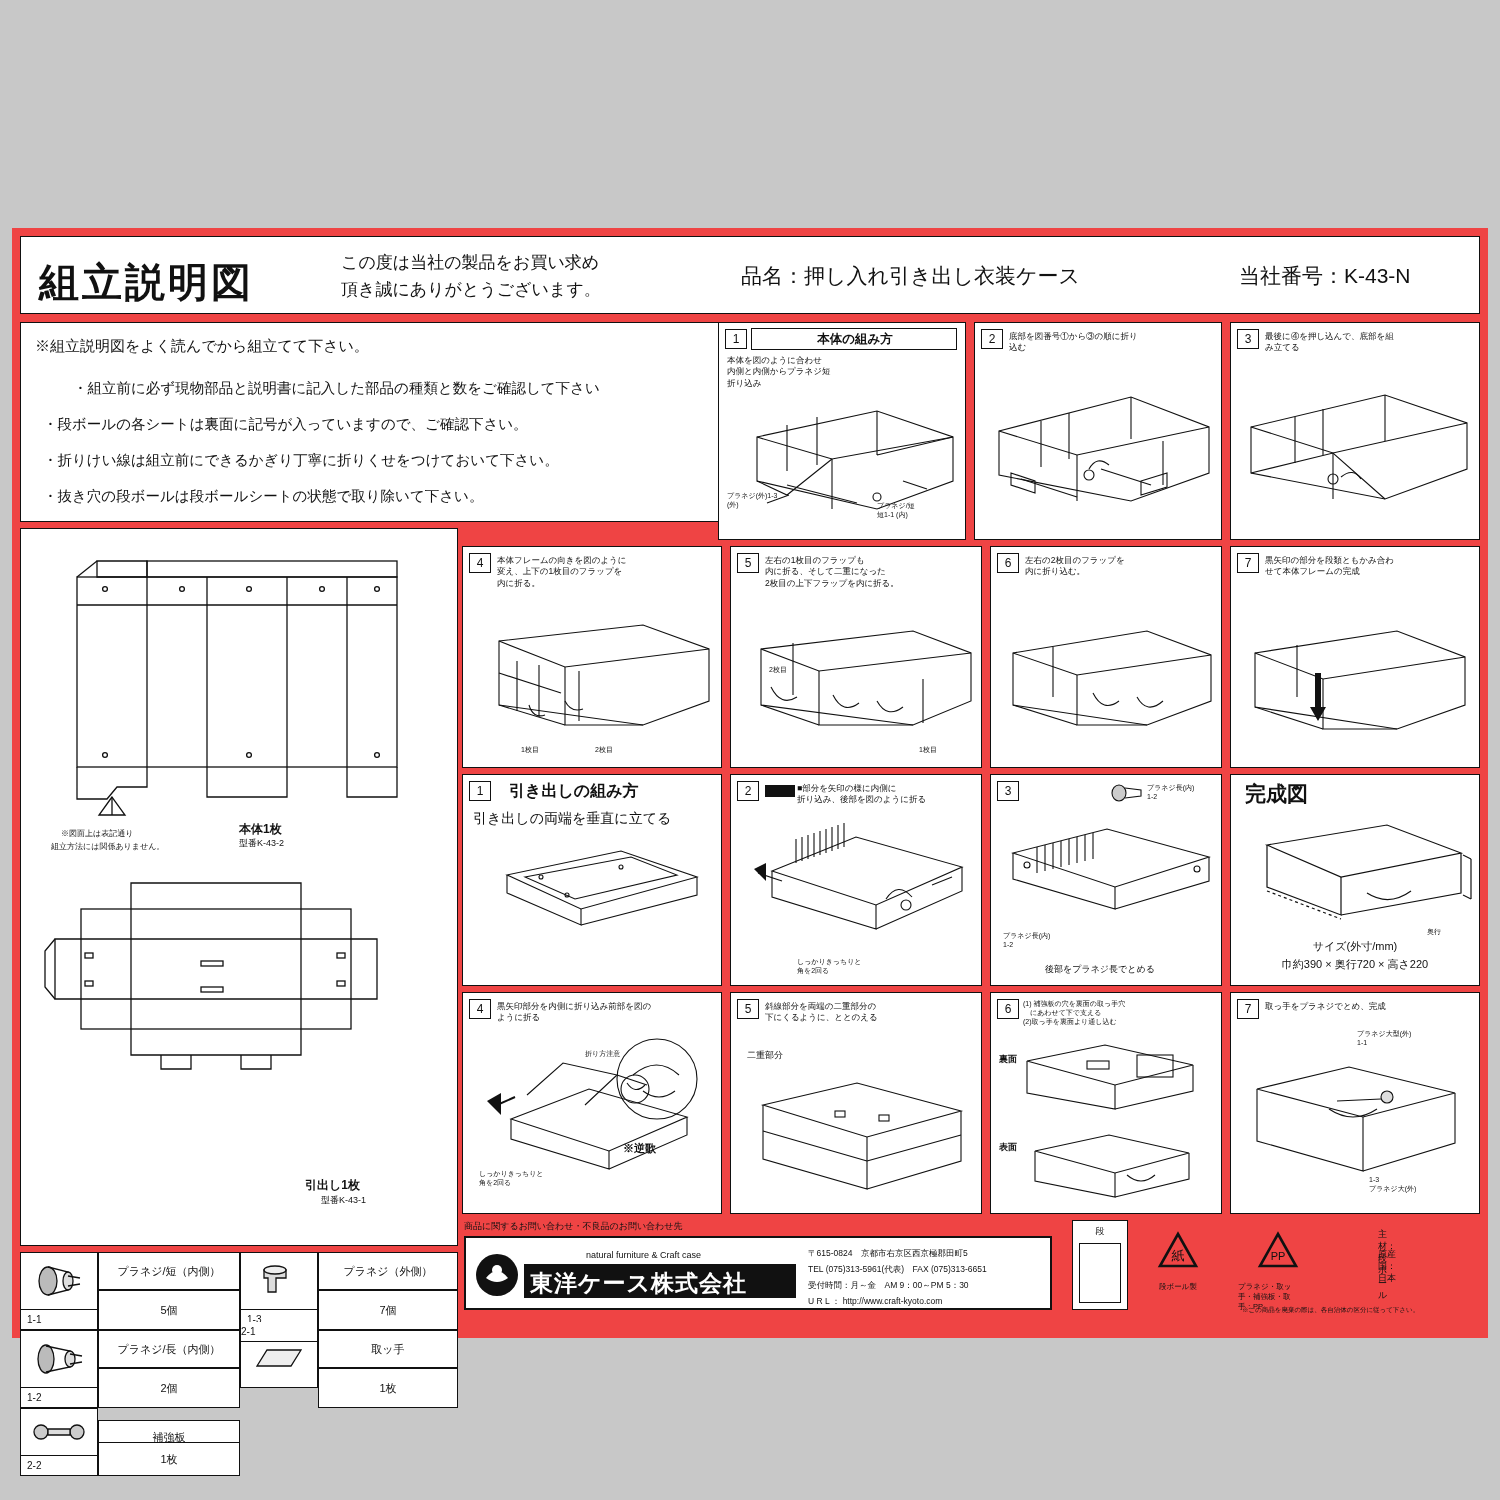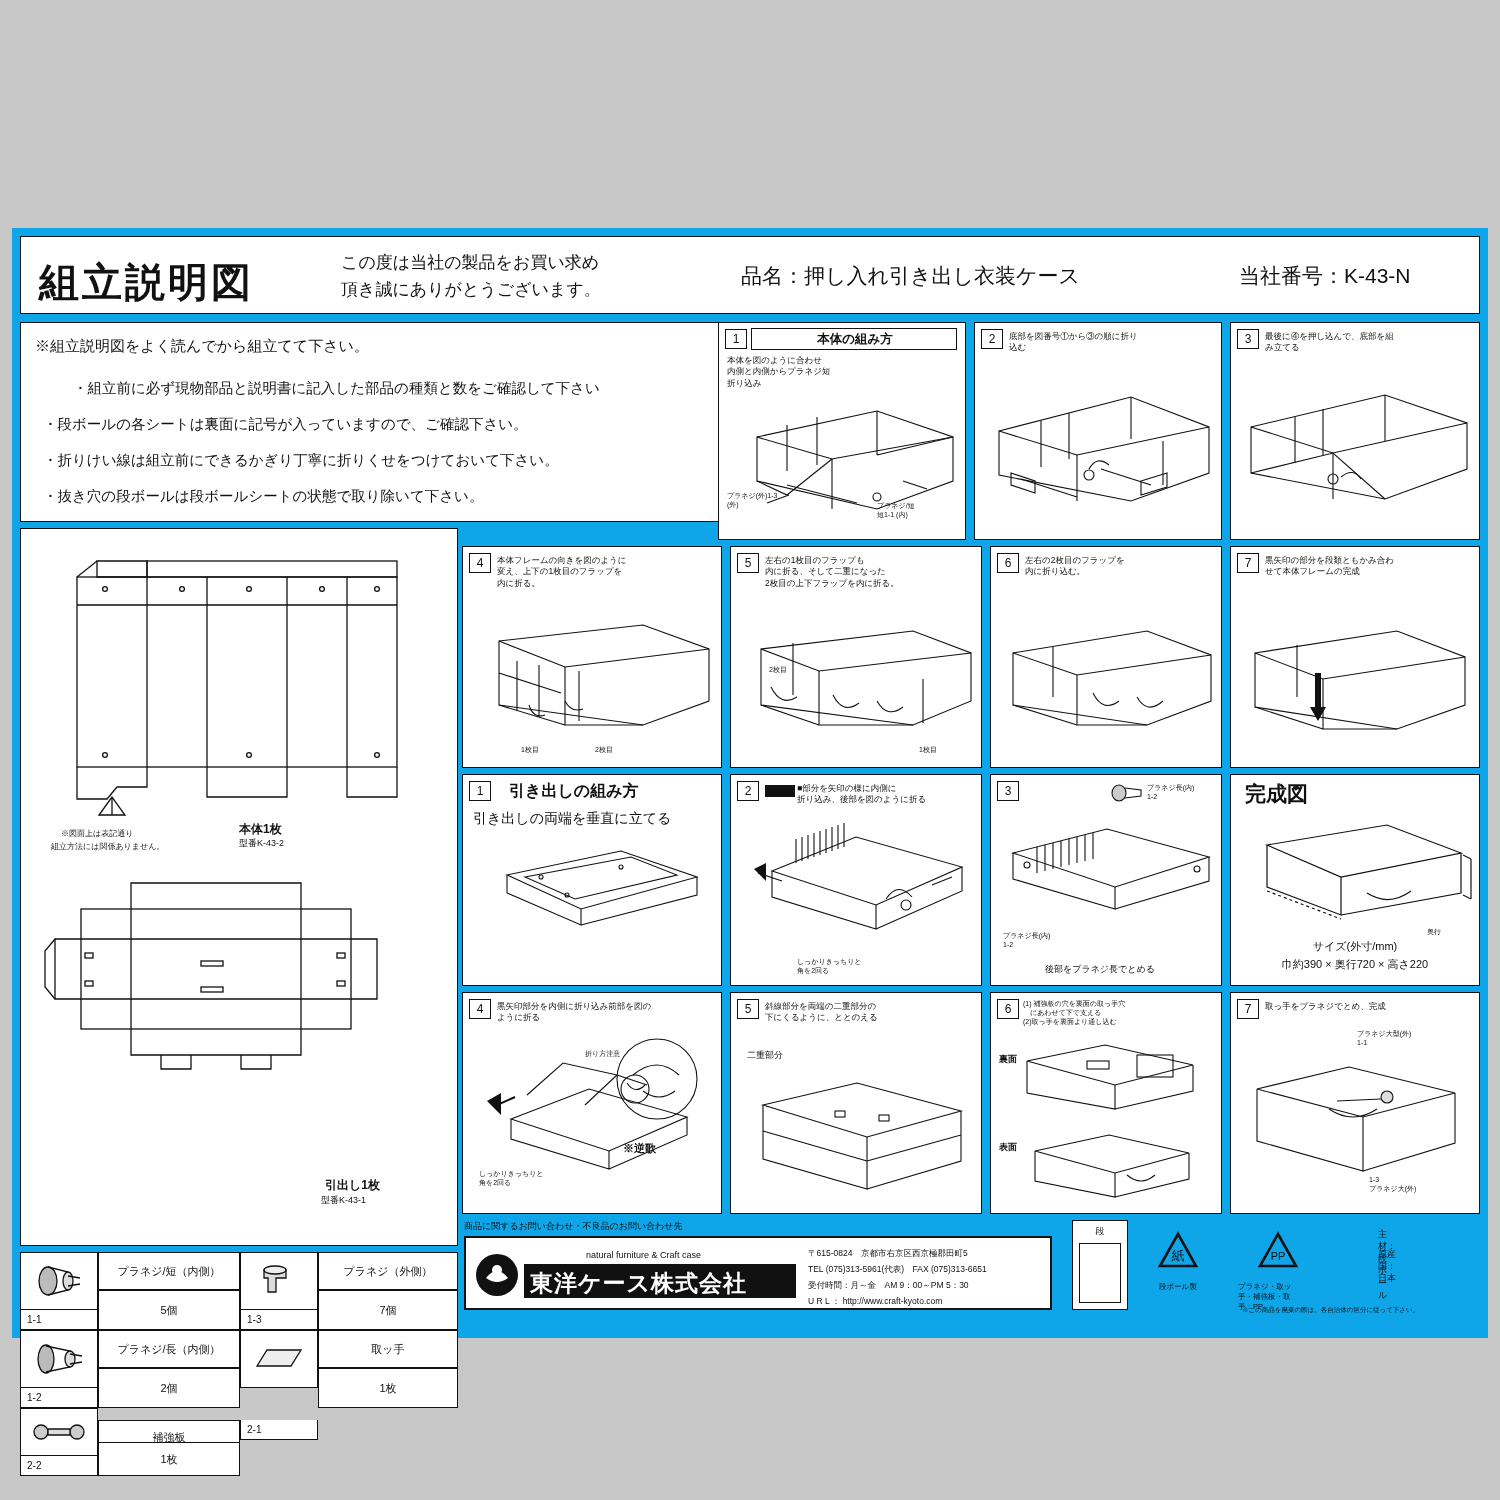--- a/index.html
+++ b/index.html
@@ -1,18 +1,18 @@
 <!DOCTYPE html>
 <html><head>
 <meta charset="utf-8">
 <style>
   html,body{margin:0;padding:0;background:#c8c8c8;}
   body{width:1500px;height:1500px;font-family:"Liberation Sans",sans-serif;}
   .page{position:absolute;left:0;top:0;width:1500px;height:1500px;background:#c8c8c8;}
-  .sheet{position:absolute;left:12px;top:228px;width:1476px;height:1110px;background:#0ea5e9;}
+  .sheet{position:absolute;left:12px;top:228px;width:1476px;height:1110px;background:#ef4444;}
   .box{position:absolute;border:1.5px solid #111;background:#fff;box-sizing:border-box;}
   .tt{position:absolute;color:#111;line-height:1.25;}
   .ttc{position:absolute;color:#111;line-height:1.25;text-align:center;}
   .num{position:absolute;border:1.2px solid #111;background:#fff;box-sizing:border-box;
        display:flex;align-items:center;justify-content:center;font-size:12px;color:#111;}
   .hdr-title{font-size:40px;font-weight:bold;letter-spacing:3px;}
   .hdr-sub{font-size:17px;}
   .hdr-mid{font-size:21px;}
   .hdr-right{font-size:21px;}
   .s-title{font-size:12.5px;font-weight:bold;}
@@ -101,21 +101,21 @@
         <path d="M200 186 L200 200 L230 200 L230 186"></path>
         <rect x="44" y="84" width="8" height="5"></rect>
         <rect x="44" y="112" width="8" height="5"></rect>
         <rect x="296" y="84" width="8" height="5"></rect>
         <rect x="296" y="112" width="8" height="5"></rect>
         <rect x="160" y="92" width="22" height="5"></rect>
         <rect x="160" y="118" width="22" height="5"></rect>
         <path d="M14 70 L4 82 L4 118 L14 130"></path>
       </g>
     </svg>
-    <div class="tt tiny9 b" style="left:304px;top:648px;font-size:12px;">引出し1枚</div>
+    <div class="tt tiny9 b" style="left:284px;top:648px;font-size:12px;">引出し1枚</div>
     <div class="tt tiny9" style="left:300px;top:665px;">型番K-43-1</div>
   </div>
 
   <div>
 
     <div class="tblcell" style="left:8px;top:1024px;width:78px;height:58px;">
       <svg width="50" height="34" viewBox="0 0 50 34">
             <g fill="none" stroke="#111" stroke-width="1.3">
         <ellipse cx="14" cy="17" rx="9" ry="14" fill="#bbb"></ellipse>
               <path d="M14 3 L34 8 L34 26 L14 31"></path>
@@ -154,21 +154,21 @@
     <div class="tblcell tbl-lbl" style="left:8px;top:1160px;width:78px;height:20px;justify-content:flex-start;padding-left:6px;border-top:none;">1-2</div>
     <div class="tblcell" style="left:86px;top:1102px;width:142px;height:38px;">プラネジ/長（内側）</div>
     <div class="tblcell" style="left:86px;top:1140px;width:142px;height:40px;">2個</div>
     <div class="tblcell" style="left:228px;top:1102px;width:78px;height:58px;">
       <svg width="56" height="26" viewBox="0 0 56 26">
             <g fill="none" stroke="#111" stroke-width="1.3">
         <path d="M6 20 L16 4 L50 4 L40 20 Z" fill="#eee"></path>
       </g>
           </svg>
     </div>
-    <div class="tblcell tbl-lbl" style="left:228px;top:1192px;width:78px;height:20px;justify-content:flex-start;padding-left:6px;border-top:none;">2-1</div>
+    <div class="tblcell tbl-lbl" style="left:228px;top:1094px;width:78px;height:20px;justify-content:flex-start;padding-left:0;border-top:none;">2-1</div>
     <div class="tblcell" style="left:306px;top:1102px;width:140px;height:38px;">取ッ手</div>
     <div class="tblcell" style="left:306px;top:1140px;width:140px;height:40px;">1枚</div>
 
     <div class="tblcell" style="left:8px;top:1180px;width:78px;height:48px;">
       <svg width="56" height="22" viewBox="0 0 56 22">
             <g fill="none" stroke="#111" stroke-width="1.3">
         <circle cx="10" cy="11" r="7" fill="#ccc"></circle>
               <circle cx="46" cy="11" r="7" fill="#ccc"></circle>
         <path d="M17 8 L39 8 L39 14 L17 14 Z" fill="#ddd"></path>
       </g>

